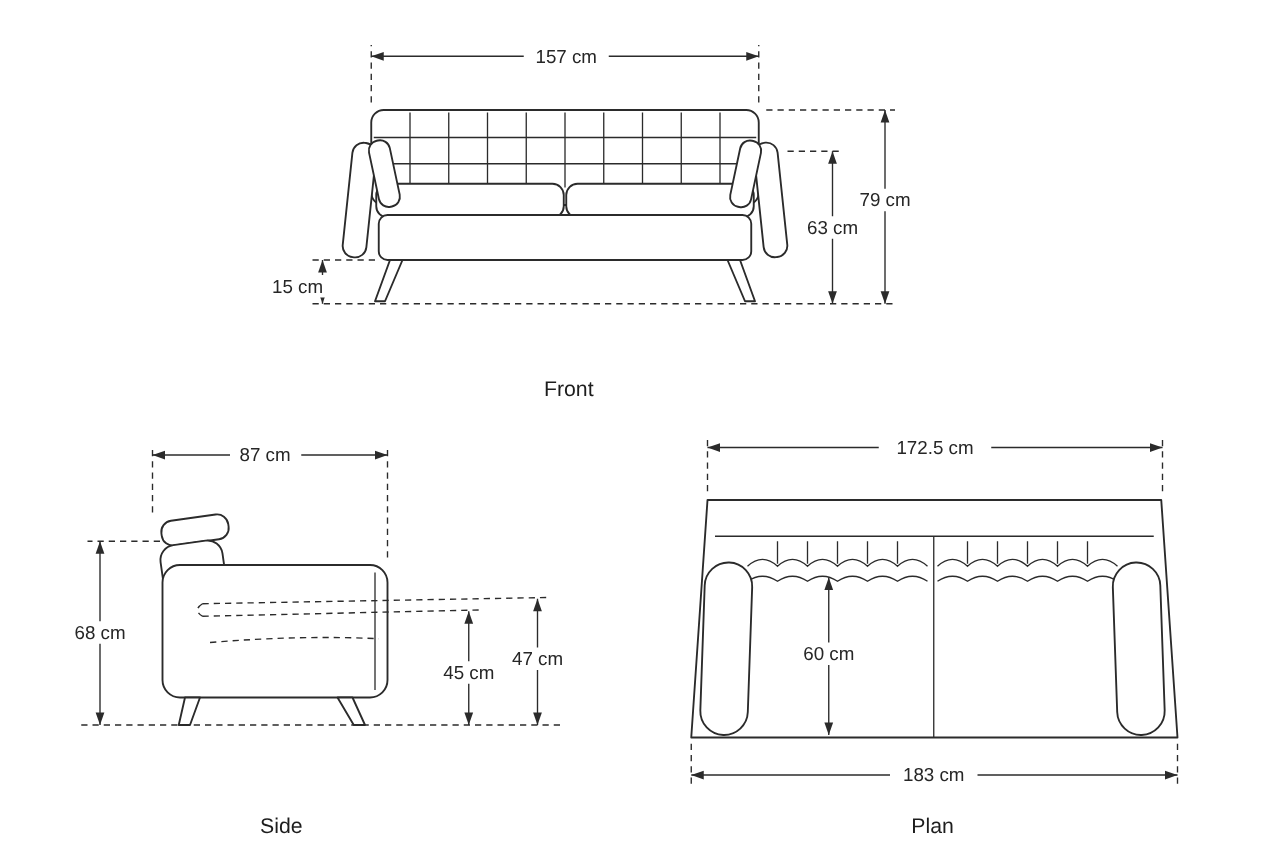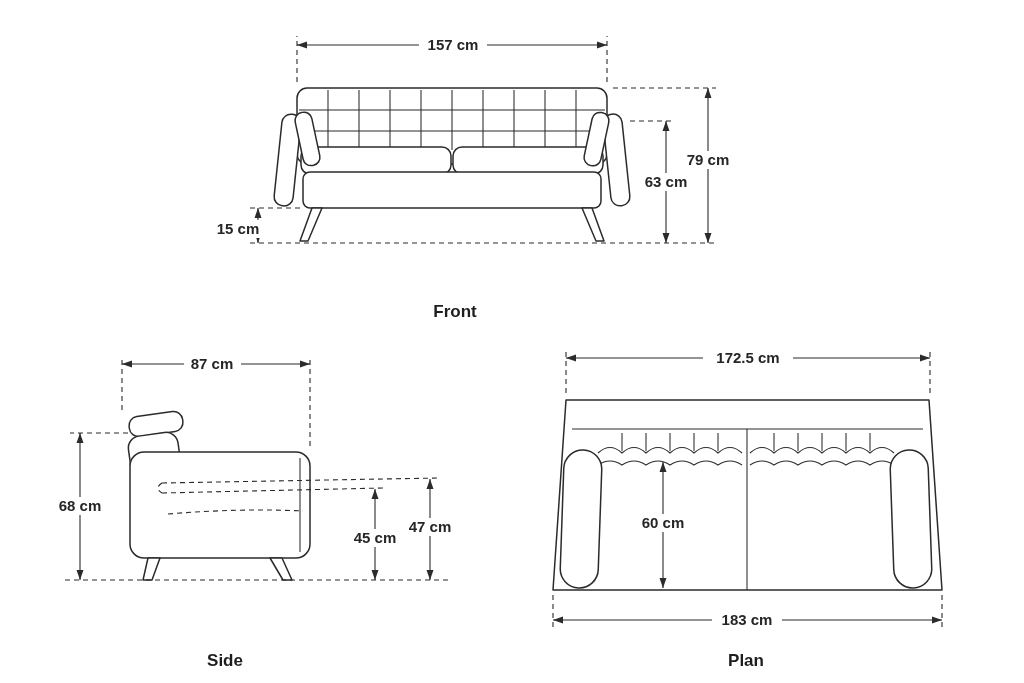--- a/index.html
+++ b/index.html
@@ -1,17 +1,17 @@
 <!DOCTYPE html>
 <html><head>
 <meta charset="utf-8">
 <style>
   html,body{margin:0;padding:0;background:#ffffff;}
   .stage{position:relative;width:1024px;height:683px;background:#ffffff;
-         font-family:"Liberation Sans",sans-serif;overflow:hidden;font-weight:bold;}
+         font-family:"Liberation Sans",sans-serif;overflow:hidden;}
   svg{display:block;}
   .shape{fill:#ffffff;stroke:#2b2b2b;stroke-width:1.5;stroke-linejoin:round;}
   .ln{fill:none;stroke:#2b2b2b;stroke-width:1.3;}
   .thin{stroke-width:1.05;}
   .dash{fill:none;stroke:#2b2b2b;stroke-width:1.1;stroke-dasharray:5 4;}
   .dim{fill:none;stroke:#2b2b2b;stroke-width:1.1;}
   .arrow{fill:#2b2b2b;stroke:none;}
   .lblbg{fill:#ffffff;}
   .dimtxt{font-size:15px;fill:#262626;text-anchor:middle;}
   .viewlbl{font-size:17px;fill:#1d1d1d;text-anchor:middle;}

